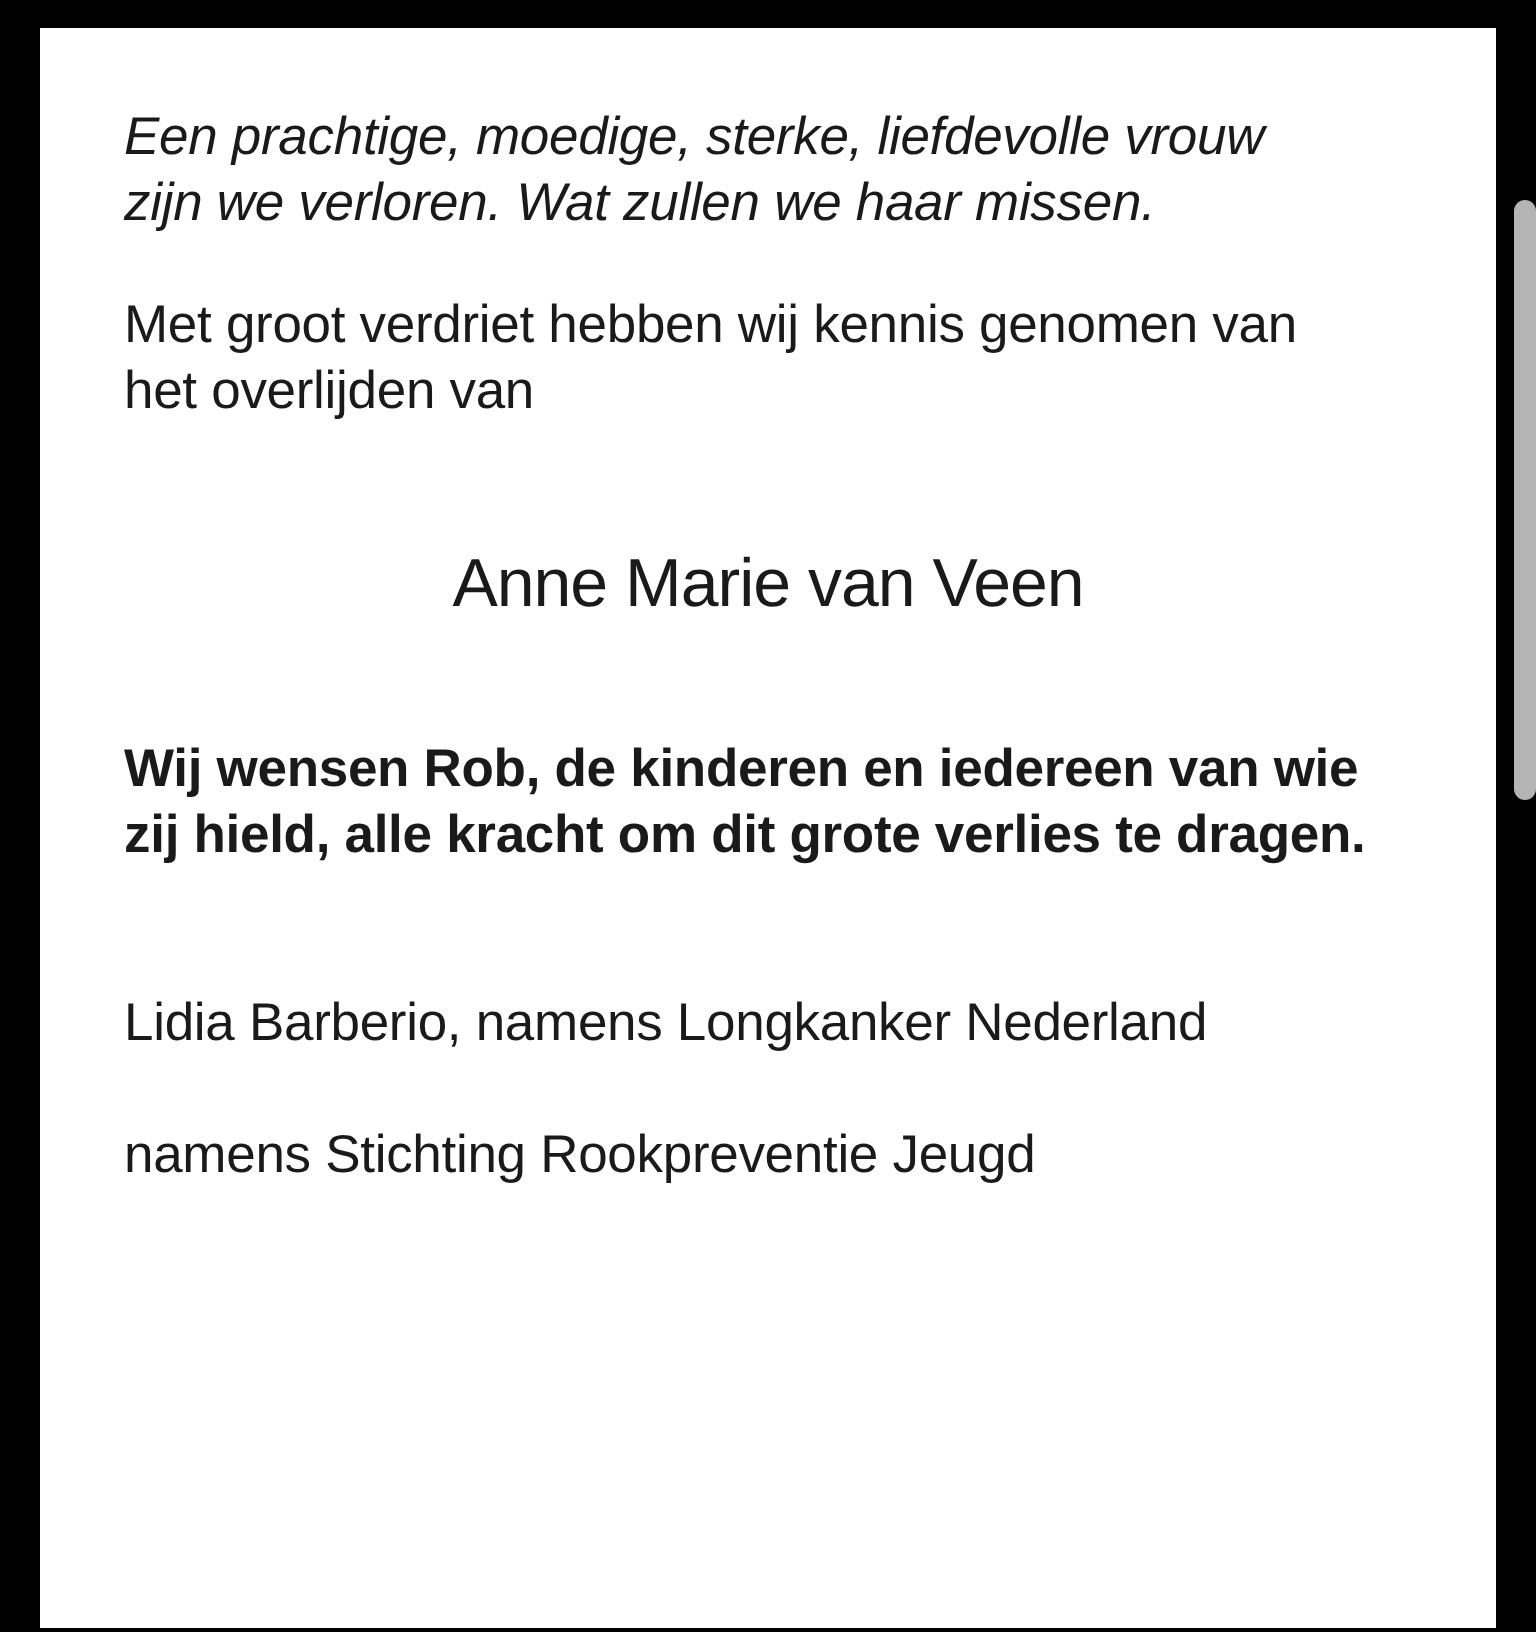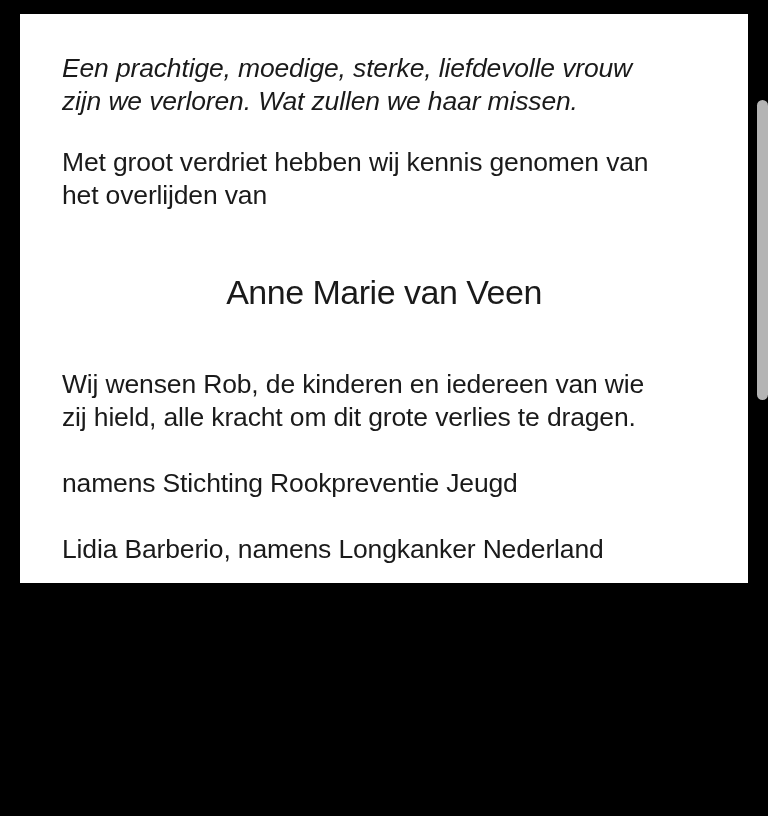--- a/index.html
+++ b/index.html
@@ -21,21 +21,21 @@
     inset: 0;
     background: #000000;
   }
 
   
   .notice-card {
     position: absolute;
     left: 20px;
     top: 14px;
     width: 728px;
-    height: 569px;
+    height: 800px;
     background: #ffffff;
     box-sizing: border-box;
     overflow: hidden;
   }
 
   .notice-inner {
     position: absolute;
     left: 42px;
     top: 38px;
     right: 20px;
@@ -70,20 +70,22 @@
     margin-top: 52px;
     margin-bottom: 48px;
     padding-right: 22px;
   }
 
   .block-tribute {
     margin-bottom: 28px;
   }
 
   .block-wish {
+    margin-bottom: 28px;
+    font-weight: bold;
   }
 
   .block-signatories {
     margin-bottom: 0;
   }
 
   .sig-line {
     display: block;
   }
 
@@ -120,22 +122,22 @@
       <div class="block block-announce">Met groot verdriet hebben wij kennis genomen van
 het overlijden van</div>
 
       <div class="deceased-name">Anne Marie van Veen</div>
 
 
       <div class="block block-wish">Wij wensen Rob, de kinderen en iedereen van wie
 zij hield, alle kracht om dit grote verlies te dragen.</div>
 
       <div class="block block-signatories">
+        <span class="sig-line">Lidia Barberio, namens Longkanker Nederland</span>
         <span class="sig-line">namens Stichting Rookpreventie Jeugd</span>
-        <span class="sig-line">Lidia Barberio, namens Longkanker Nederland</span>
         
         
       </div>
 
     </div>
   </div>
 
   <div class="scrollbar-track">
     <div class="scrollbar-thumb"></div>
   </div>

